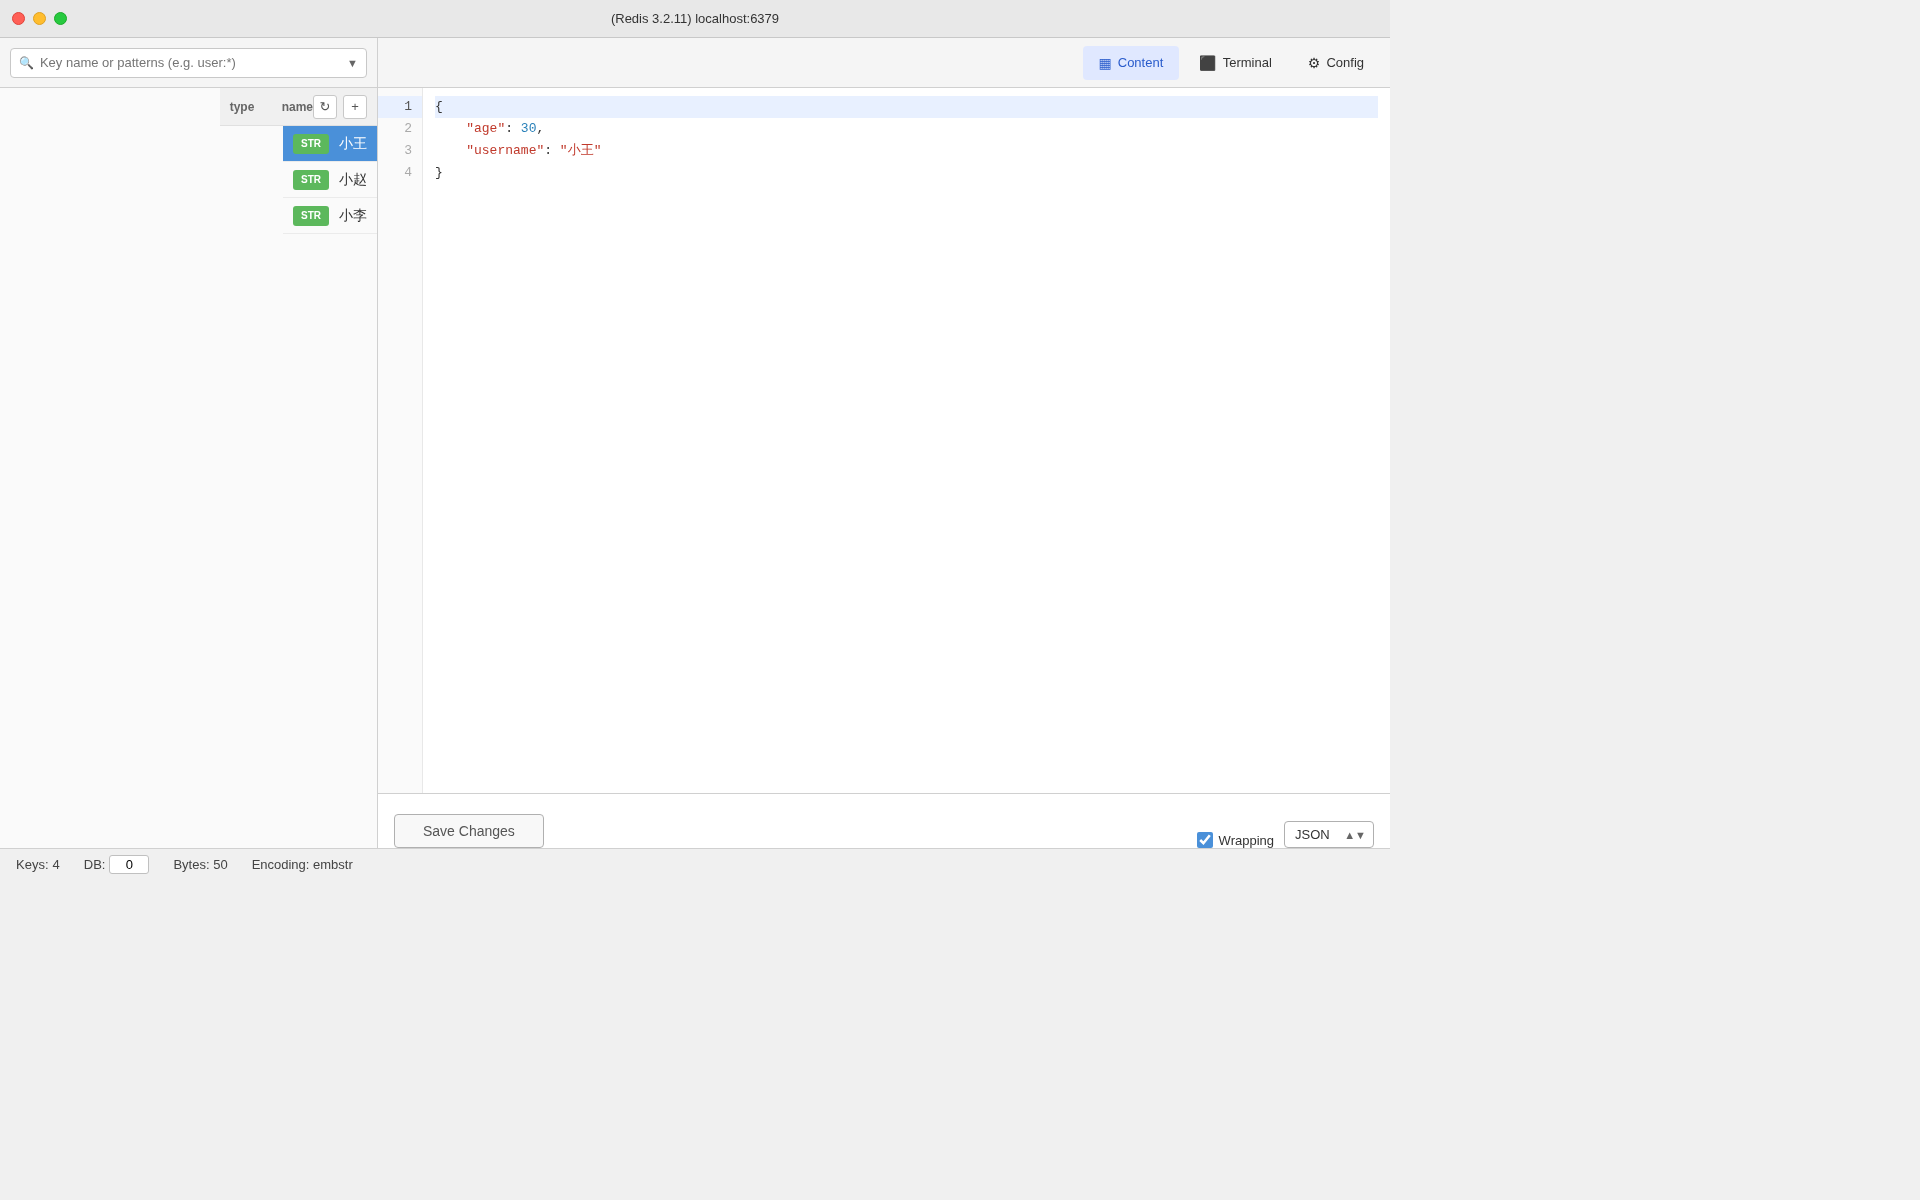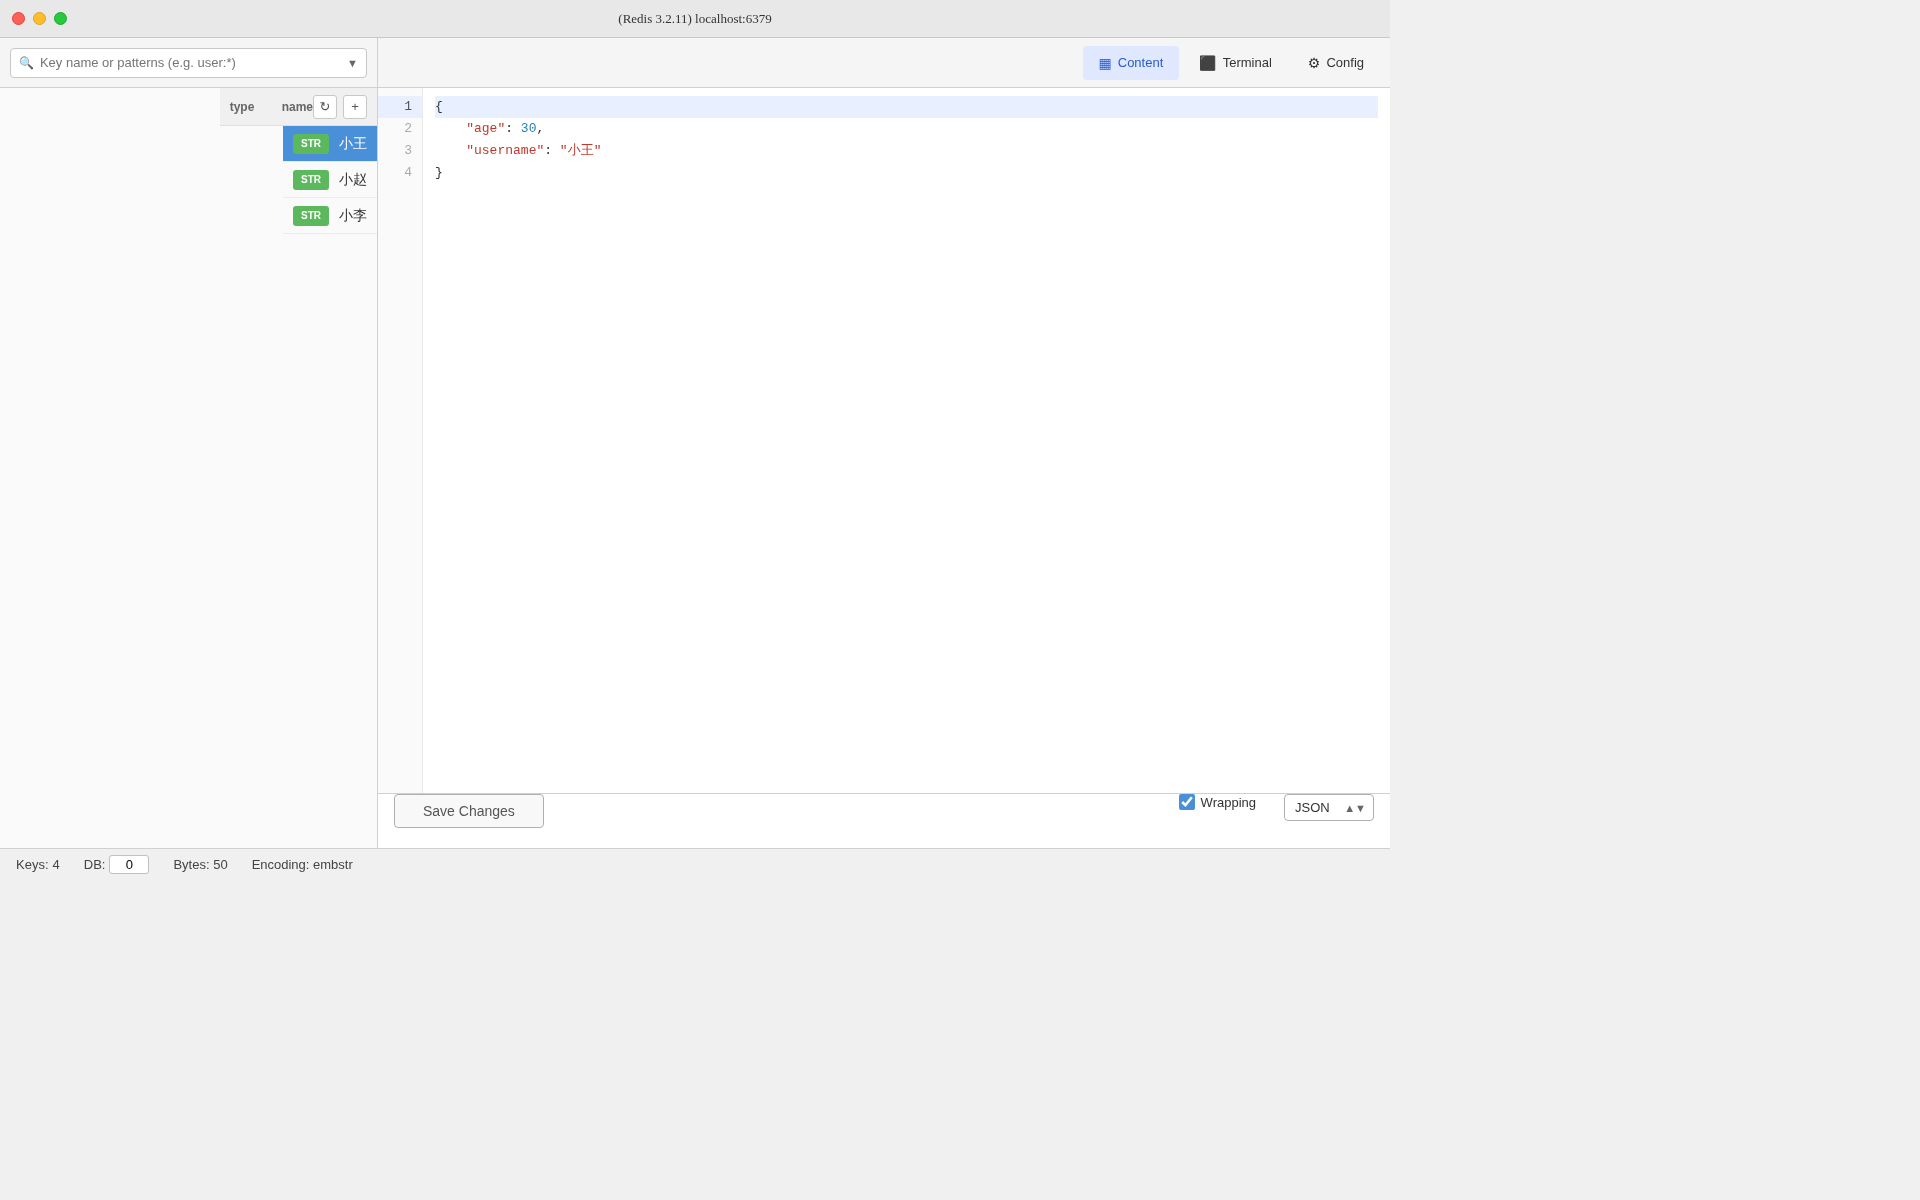--- a/index.html
+++ b/index.html
@@ -19,21 +19,20 @@
 
     
     .title-bar {
       background: #e8e8e8;
       height: 38px;
       display: flex;
       align-items: center;
       justify-content: center;
       position: relative;
       border-bottom: 1px solid #c8c8c8;
-      font-family: Liberation Serif, serif;
     }
 
     .traffic-lights {
       position: absolute;
       left: 12px;
       display: flex;
       gap: 8px;
       align-items: center;
     }
 
@@ -308,24 +307,24 @@
 
     .code-brace {
       color: #333;
     }
 
     
     .footer-toolbar {
       height: 55px;
       border-top: 1px solid #d0d0d0;
       display: flex;
-      align-items: flex-start;
+      align-items: flex-end;
       padding: 0 16px;
       background: white;
-      gap: 28px;
+      gap: 10px;
     }
 
     .save-btn {
       padding: 8px 28px;
       border: 1px solid #b0b0b0;
       border-radius: 4px;
       background: #f8f8f8;
       color: #555;
       font-size: 14px;
       cursor: pointer;

